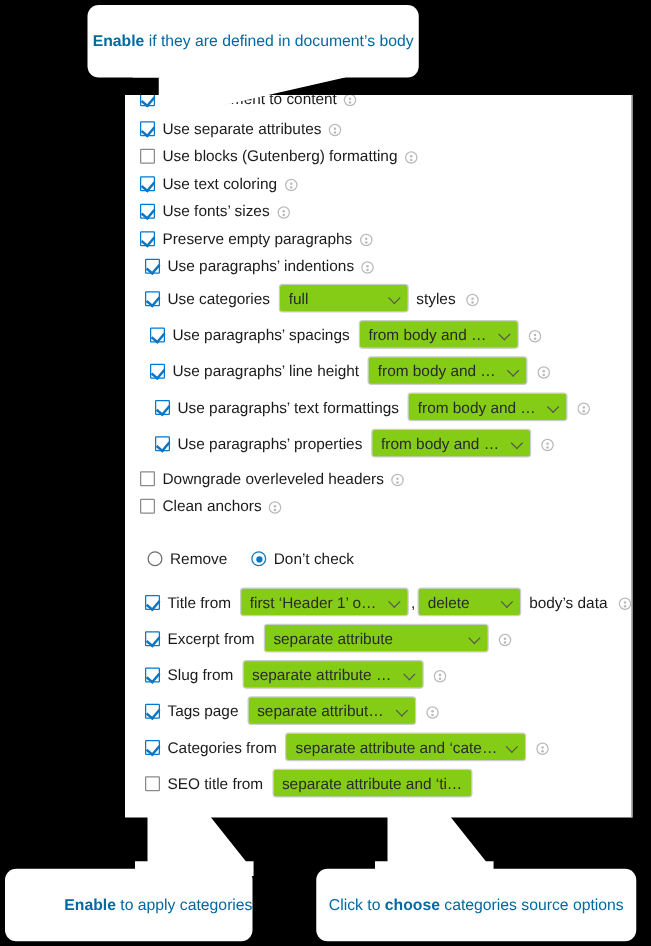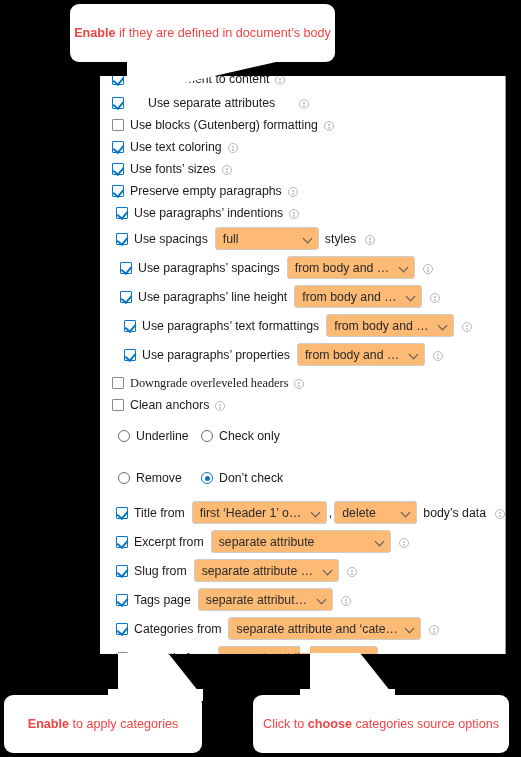--- a/index.html
+++ b/index.html
@@ -105,21 +105,21 @@
   }
 
   
   .sel {
     display:inline-flex;
     align-items:center;
     justify-content:space-between;
     height:23px;
     border:1px solid #cdcdcd;
     border-radius:3px;
-    background:#fdba74;
+    background:#84cc16;
     padding:0 5px 0 7px;
     font-size:12.3px;
     color:#2a2a2a;
     margin:0 2px;
   }
   .sel .cv { overflow:hidden; text-overflow:ellipsis; white-space:nowrap; }
   .chev {
     margin-left:8px;
     width:9px; height:9px;
     min-width:9px;
@@ -150,51 +150,51 @@
   .indent3 { padding-left:12px; }
 
   
   .callout {
     position:absolute;
     background:#ffffff;
     border-radius:9px;
     text-align:center;
     font-size:12.6px;
     line-height:17px;
-    color:#ef4444;
+    color:#0369a1;
     display:flex;
     align-items:center;
     justify-content:center;
     z-index:30;
   }
   .callout b { font-weight:bold; }
 
   #callout-top { left:70px; top:4px; width:265px; height:58px; }
-  #callout-bl  { left:4px; top:695px; width:198px; height:58px; }
+  #callout-bl  { left:4px; top:695px; width:198px; height:58px;justify-content:flex-end; }
   #callout-br  { left:253px; top:695px; width:256px; height:58px; }
 
   
   .tail { position:absolute; z-index:29; }
   #tail-top { left:106px; top:58px; width:170px; height:38px; }
   #tail-bl  { left:108px; top:645px; width:95px; height:56px; }
   #tail-br  { left:300px; top:645px; width:95px; height:56px; }
 </style>
 </head>
 <body>
 
 <div id="panel">
   <div class="rows">
 
     <div class="row top-clip" style="margin-top:-4px;">
       <span class="cb on"></span>
       <span>Bind document to content</span>
       <span class="help"></span>
     </div>
 
-    <div class="row" style="margin-top:6px;gap:18px;">
+    <div class="row" style="margin-top:6px;">
       <span class="cb on"></span>
       <span>Use separate attributes</span>
       <span class="help"></span>
     </div>
 
     <div class="row">
       <span class="cb off"></span>
       <span>Use blocks (Gutenberg) formatting</span>
       <span class="help"></span>
     </div>
@@ -218,21 +218,21 @@
     </div>
 
     <div class="row indent1">
       <span class="cb on"></span>
       <span>Use paragraphs’ indentions</span>
       <span class="help"></span>
     </div>
 
     <div class="row tall indent1">
       <span class="cb on"></span>
-      <span class="lbl">Use spacings</span>
+      <span class="lbl">Use categories</span>
       <span class="sel w-full">
         <span class="cv">full</span>
         <span class="chev"></span>
       </span>
       <span class="lbl2">styles</span>
       <span class="help"></span>
     </div>
 
     <div class="row tall indent2">
       <span class="cb on"></span>
@@ -267,43 +267,33 @@
     <div class="row tall indent3">
       <span class="cb on"></span>
       <span class="lbl">Use paragraphs’ properties</span>
       <span class="sel w-bodyw">
         <span class="cv">from body and style</span>
         <span class="chev"></span>
       </span>
       <span class="help"></span>
     </div>
 
-    <div class="row" style="margin-top:3px;font-family:Liberation Serif, serif;">
+    <div class="row" style="margin-top:3px;">
       <span class="cb off"></span>
       <span>Downgrade overleveled headers</span>
       <span class="help"></span>
     </div>
 
     <div class="row">
       <span class="cb off"></span>
       <span>Clean anchors</span>
       <span class="help"></span>
     </div>
 
 
-    <div class="radio-group" style="margin-top:9px;">
-      <span class="radio-cell" style="width:83px;">
-        <span class="rd"></span>
-        <span>Underline</span>
-      </span>
-      <span class="radio-cell">
-        <span class="rd"></span>
-        <span>Check only</span>
-      </span>
-    </div>
     <div class="radio-group">
       <span class="radio-cell" style="width:83px;">
         <span class="rd"></span>
         <span>Remove</span>
       </span>
       <span class="radio-cell">
         <span class="rd on"></span>
         <span>Don’t check</span>
       </span>
     </div>

